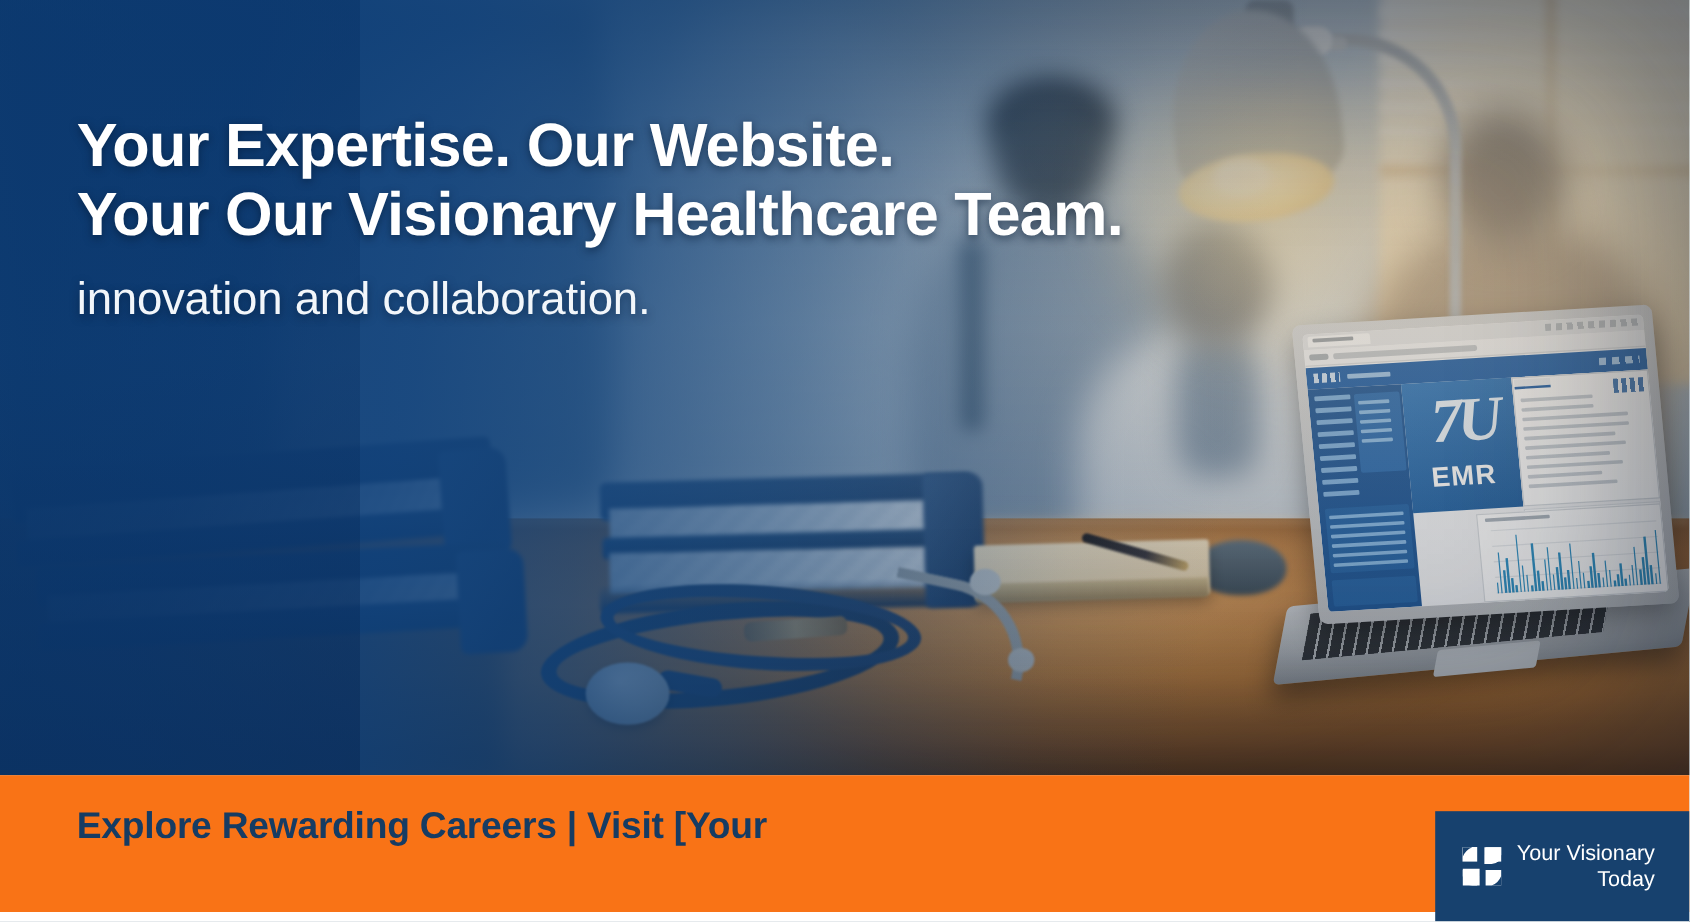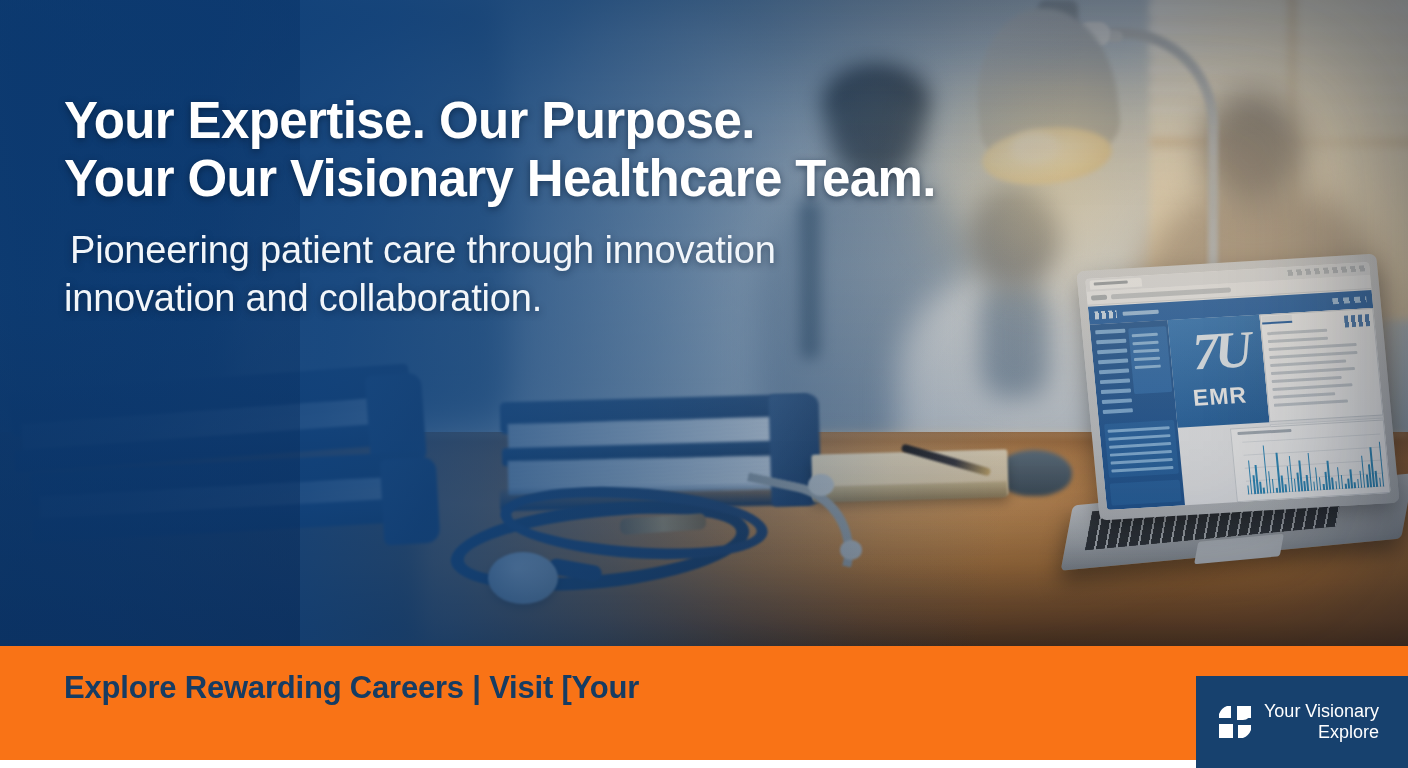--- a/index.html
+++ b/index.html
@@ -471,25 +471,24 @@
     </div>
 
     <div class="grade-warm"></div>
     <div class="grade-cool"></div>
     <div class="vignette"></div>
     <div class="overlay"></div>
     <div class="overlay-deep"></div>
 
     <div class="copy">
       <div class="headline">
-        <span>Your Expertise. Our Purpose.</span>
+        <span>Your Expertise. Our Website.</span>
         <span>Your Our Visionary Healthcare Team.</span>
       </div>
       <div class="subhead">
-        <span class="l1">Pioneering patient care through innovation</span>
         <span class="l2">innovation and collaboration.</span>
       </div>
     </div>
   </div>
 
   <div class="footer">
     <div class="cta">
       <span>Explore Rewarding Careers | Visit [Your</span>
     </div>
 
@@ -506,17 +505,17 @@
           <path d="M15 1 h-6 a14 14 0 0 0 -8 8 v-8 z" fill="#17416e"></path>
           <path d="M19 33 h6 a14 14 0 0 0 8 -8 v8 z" fill="#17416e"></path>
           <rect x="13" y="0" width="7" height="34" fill="#17416e"></rect>
           <rect x="0" y="13" width="34" height="7" fill="#17416e"></rect>
           <path d="M19 1 h14 v6 a8 8 0 0 1 -8 8 h-6 z" fill="#ffffff"></path>
           <path d="M1 19 h14 v14 h-6 a8 8 0 0 1 -8 -8 z" fill="#ffffff"></path>
         </svg>
       </span>
       <span class="logo-text">
         <span class="t1">Your Visionary</span>
-        <span class="t2">Explore</span>
+        <span class="t2">Today</span>
       </span>
     </div>
   </div>
 </div>
 
 </body></html>

